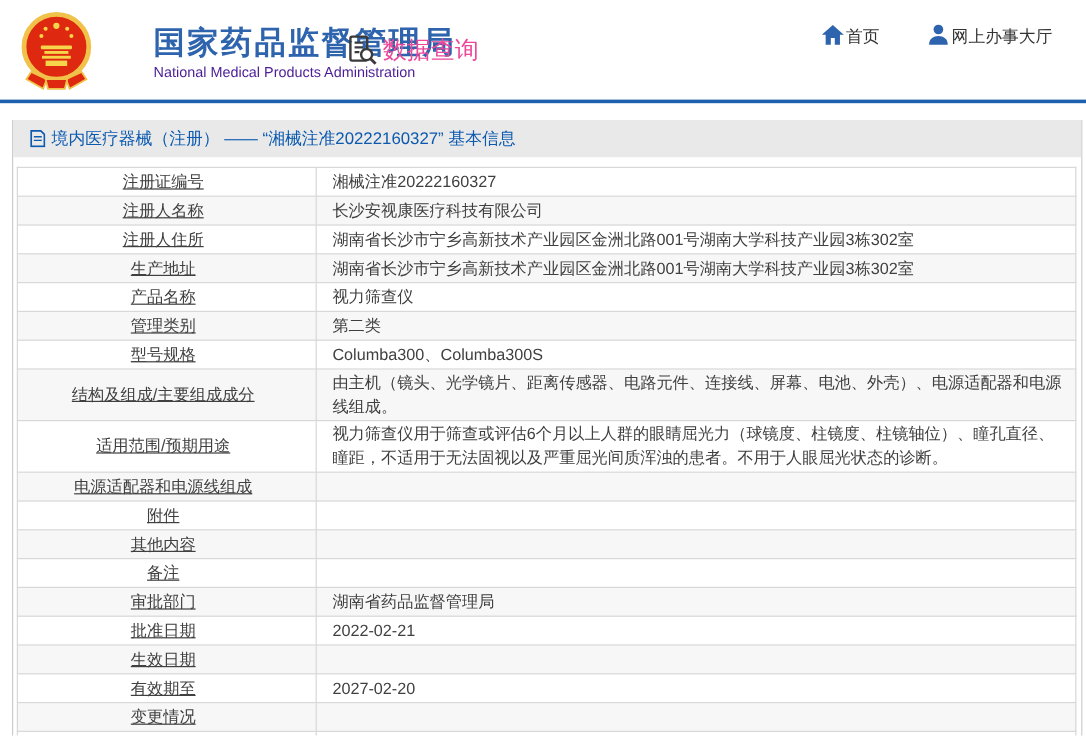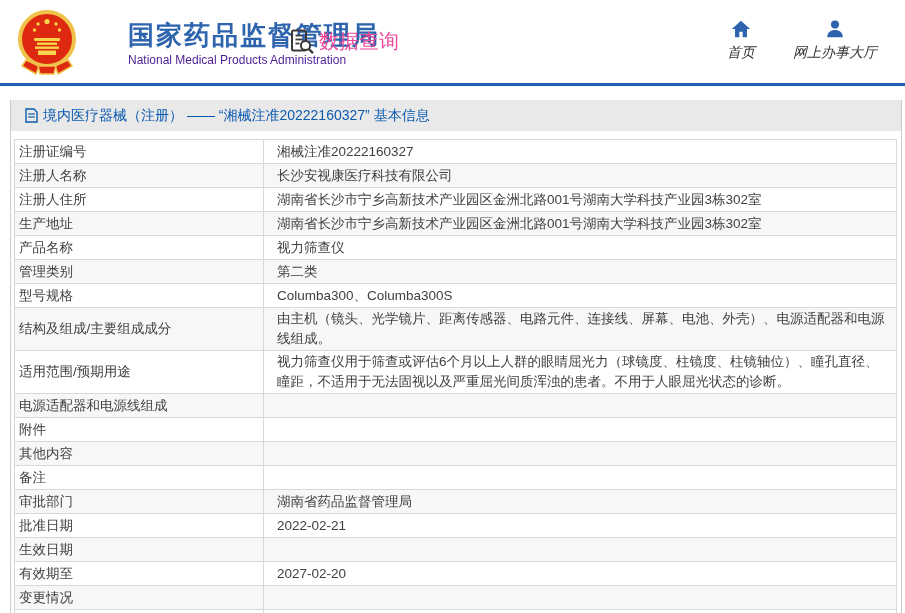--- a/index.html
+++ b/index.html
@@ -11,39 +11,39 @@
             border-bottom: 3px solid #1c60ae; }
   .logo-wrap { position: absolute; left: 14px; top: 8px; display: flex; align-items: center; cursor: pointer; gap: 36px; }
   .emblem { width: 66px; height: 70px; }
   .org-names { margin-left: 12px; }
   .org-zh { font-size: 26px; font-weight: bold; color: #2e63ad; letter-spacing: 2px; line-height: 30px; }
   .org-en { font-size: 12px; color: #4c1d95; margin-top: 3px; }
   .data-query { position: absolute; left: 289px; top: 28px; display: flex; align-items: center;
                 cursor: pointer; }
   .data-query-label { font-size: 20px; color: #ec4899; font-weight: 500; margin-left: 3px; }
   .top-nav { position: absolute; right: 28px; top: 18px; display: flex; gap: 38px; }
-  .nav-item { display: flex; flex-direction: column; align-items: center; cursor: pointer; font-style: italic; }
+  .nav-item { display: flex; flex-direction: row; align-items: center; cursor: pointer; }
   .nav-item svg { width: 22px; height: 22px; }
   .nav-label { font-size: 14px; color: #333; margin-top: 4px; }
 
   
   .main { margin: 9px 3px 0 10px; width: 892px;
           border-left: 1px solid #ccc; border-right: 1px solid #ccc; }
   .breadcrumb-bar { height: 31px; background: #e9e9e9; display: flex; align-items: center;
                     padding-left: 14px; margin-top: 14px; }
   .breadcrumb-bar svg { width: 13px; height: 15px; margin-right: 5px; }
   .breadcrumb-text { font-size: 14px; color: #0b5ab0; font-weight: 500; }
 
   
   .table-wrap { padding: 8px 4px 5px 3px; }
   table.info { width: 883px; border-collapse: collapse; table-layout: fixed; }
   table.info th, table.info td { border: 1px solid #d8d8d8; font-size: 13.5px;
         line-height: 20px; color: #404040; vertical-align: middle; }
-  table.info th { width: 249px; text-align: left; font-weight: normal;
-        padding: 1px 10px 1px 4px; height: 24px; white-space: nowrap; }
+  table.info th { width: 249px; text-align: center; font-weight: normal;
+        padding: 1px 10px 1px 4px; height: 24px; white-space: nowrap; text-decoration: underline; }
   table.info td { padding: 1px 10px 1px 13px; }
   table.info tr:nth-child(even) th, table.info tr:nth-child(even) td { background: #f7f7f7; }
   table.info tr:nth-child(odd) th, table.info tr:nth-child(odd) td { background: #ffffff; }
   table.info a { color: #4c9eea; text-decoration: none; cursor: pointer; }
 
   .balloon { display: inline-block; width: 9px; height: 9px; background: #3d3d3d;
              border-radius: 50%; position: relative; margin-right: 3px; top: 0px; }
   .balloon::after { content: ""; position: absolute; right: -2px; bottom: -3px; width: 0; height: 0;
              border-left: 4px solid transparent; border-top: 5px solid #3d3d3d;
              transform: rotate(-20deg); }

